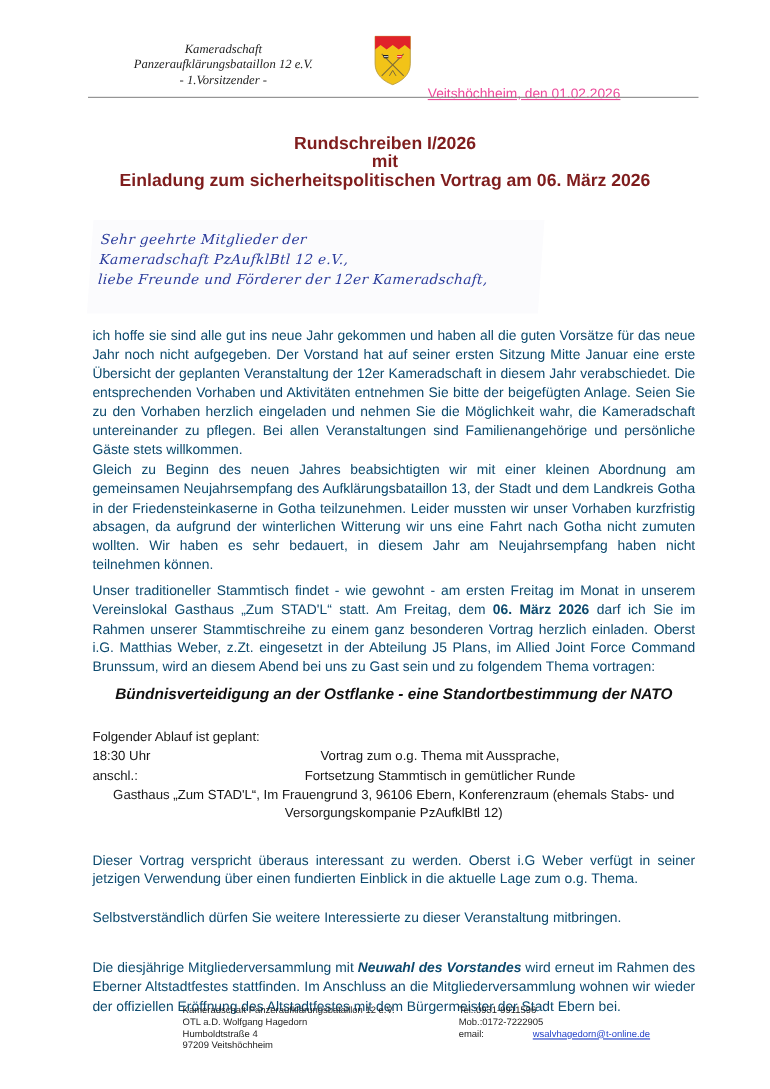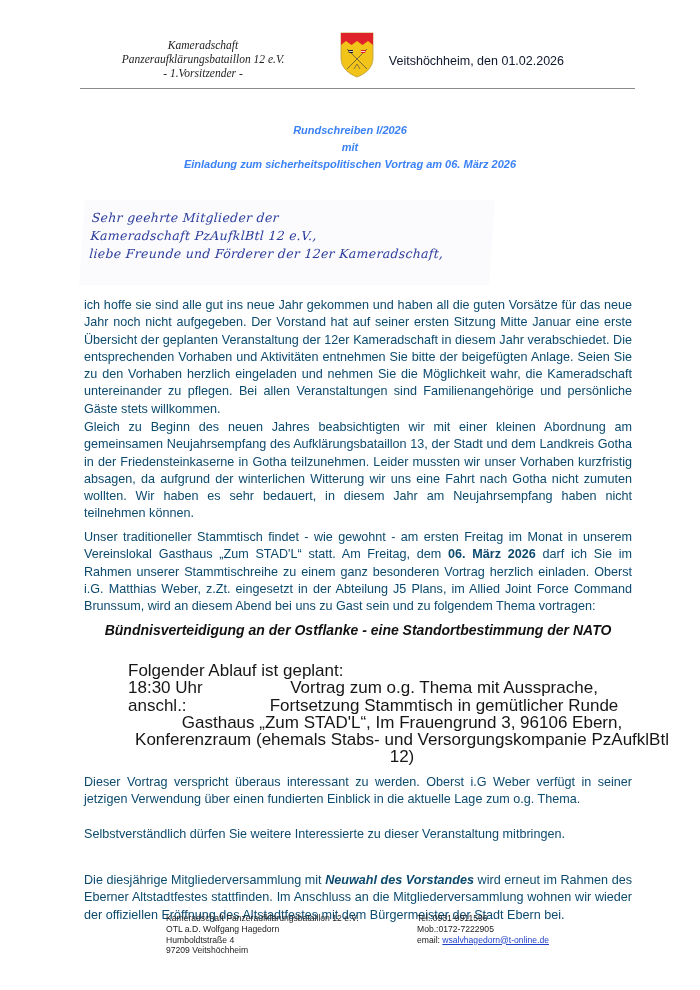--- a/index.html
+++ b/index.html
@@ -10,32 +10,32 @@
     .page { position: absolute; left: 0; top: 0; width: 632px; height: 990px; }
 
     
     .org-block {
       position: absolute; left: 88px; top: 38px; width: 230px;
       text-align: center; font-family: "Liberation Serif", serif; font-style: italic;
       font-size: 11.5px; line-height: 14px; color: #222;
     }
     .crest { position: absolute; left: 340px; top: 32px; width: 34px; height: 46px; }
     .place-date {
-      position: absolute; right: 68px; top: 54px;
-      font-size: 12.5px; color: #0f172a;
+      position: absolute; right: 68px; top: 78px;
+      font-size: 12.5px; color: #ec4899; text-decoration: underline;
     }
     .header-rule {
       position: absolute; left: 80px; top: 88px; width: 555px; height: 0;
       border-top: 1px solid #8a8a8a;
     }
 
     
     .title-block {
       position: absolute; left: 60px; top: 122px; width: 580px; text-align: center;
-      font-weight: bold; font-style: italic; font-size: 11px; line-height: 17px; color: #3b82f6;
+      font-weight: bold; font-size: 16px; line-height: 17px; color: #7f1d1d;
     }
 
     
     .handwriting {
       position: absolute; left: 82px; top: 200px; width: 410px; height: 85px;
       background: #fbfbfd;
       font-family: "DejaVu Serif", serif; font-style: italic;
       color: #2b3c9c; font-size: 12.5px; line-height: 18px;
       padding: 9px 0 0 8px; box-sizing: border-box; letter-spacing: 0.3px;
       transform: skewX(-4deg);
@@ -50,34 +50,34 @@
     .para b { font-weight: bold; }
     .para .bi { font-weight: bold; font-style: italic; }
 
     .topic {
       position: absolute; left: 84px; top: 622px; width: 548px; text-align: center;
       font-weight: bold; font-style: italic; font-size: 14px; color: #111;
     }
 
     .schedule {
       position: absolute; left: 84px; top: 662px; width: 548px;
-      font-size: 17px; line-height: 17.3px; color: #161616; margin-left: 44px;
+      font-size: 12px; line-height: 17.3px; color: #161616;
     }
     .sched-row { display: flex; }
     .sched-time { width: 84px; flex: none; }
     .sched-desc { flex: 1; text-align: justify; }
     .sched-desc.nojust { text-align: center; }
 
     
     .footer {
       position: absolute; top: 913px; font-size: 8.6px; line-height: 10.8px; color: #222;
     }
     .footer-left { left: 166px; }
     .footer-right { left: 417px; }
-    .footer a { color: #1f3fc8; text-decoration: underline; }
+    .footer a { color: #1f3fc8; text-decoration: underline; margin-left: 42px; }
   </style>
 </head>
 <body>
 
 <div class="page">
 
   <div class="org-block">
     <div>Kameradschaft</div>
     <div>Panzeraufklärungsbataillon 12 e.V.</div>
     <div>- 1.Vorsitzender -</div>

